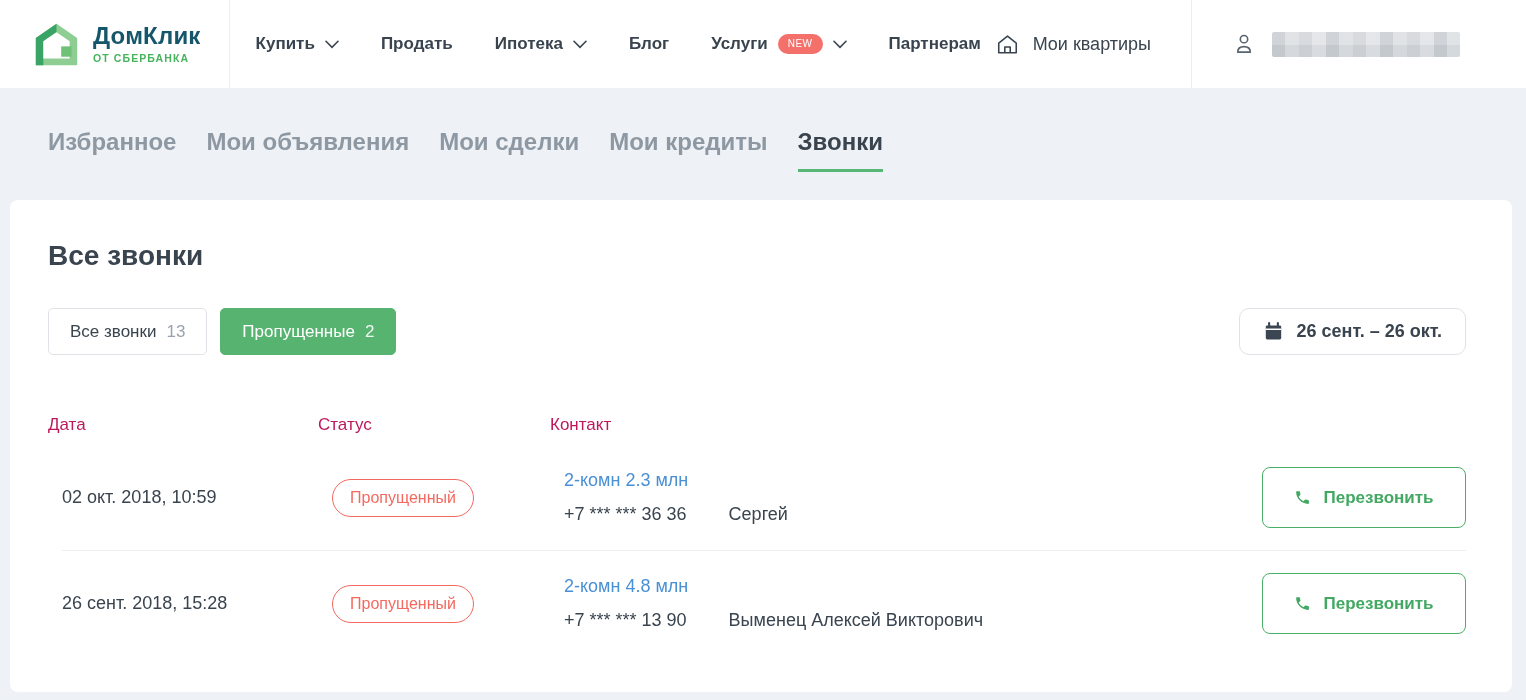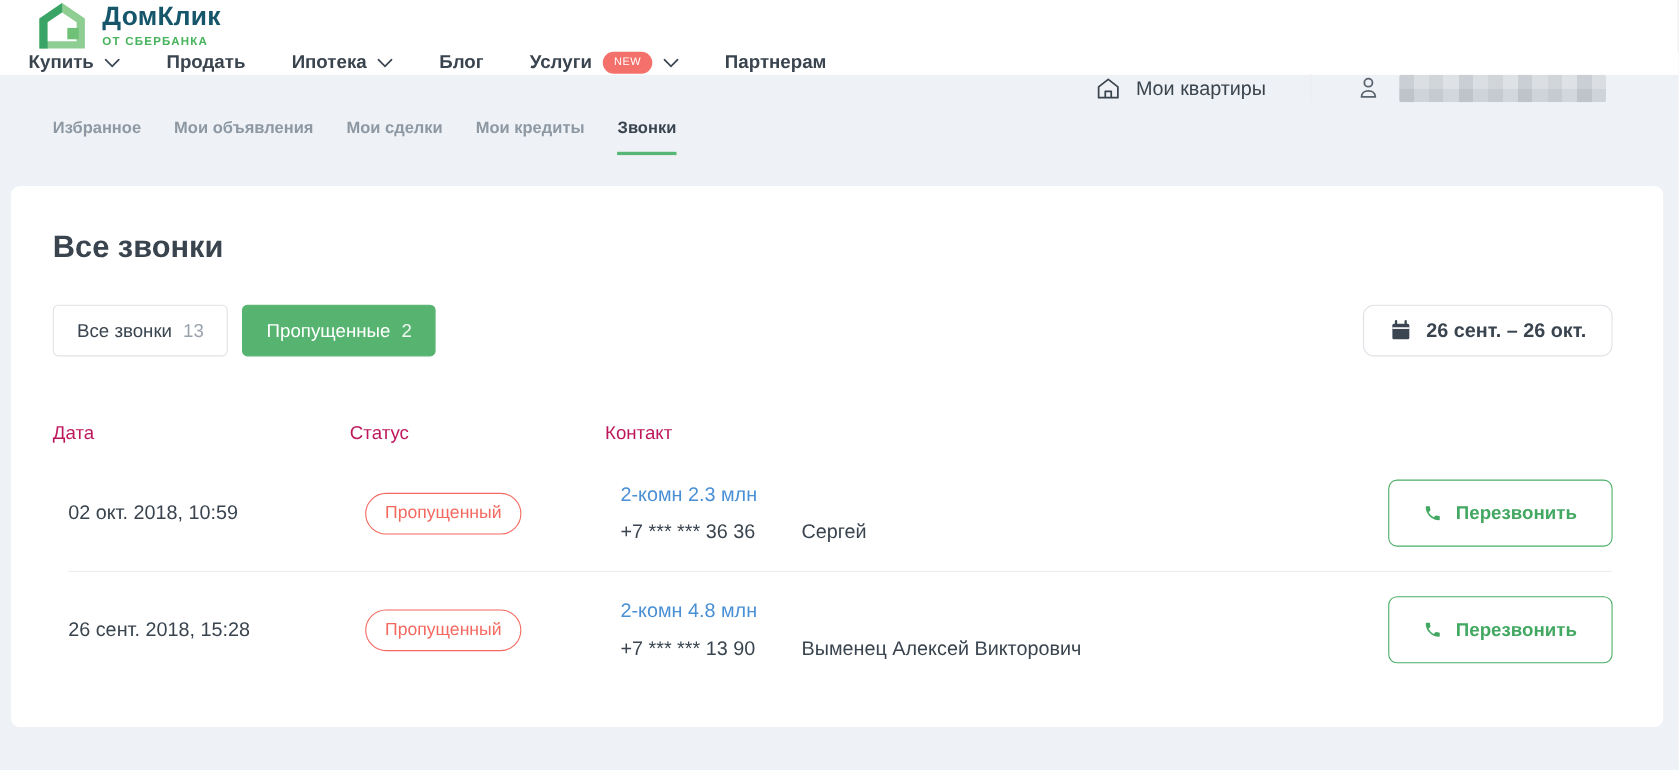--- a/index.html
+++ b/index.html
@@ -5,22 +5,22 @@
   * { margin:0; padding:0; box-sizing:border-box; }
   html,body { width:1526px; height:700px; overflow:hidden; }
   body {
     font-family:"Liberation Sans", sans-serif;
     background:#eef1f5;
     color:#39444f;
   }
 
   
   .header {
-    height:68px; background:#ffffff;
-    display:flex; align-items:stretch;flex-direction:column;
+    height:88px; background:#ffffff;
+    display:flex; align-items:stretch;
   }
   .logo-wrap {
     display:flex; align-items:center; gap:13px;
     padding:0 28px 0 33px;
     border-right:1px solid #ededf0;
     cursor:pointer;
   }
   .logo-title { font-size:24px; font-weight:800; color:#15566b; letter-spacing:.2px; line-height:1; }
   .logo-subtitle { font-size:10.5px; font-weight:700; color:#47b35c; letter-spacing:1.1px; margin-top:4px; }
 
@@ -46,21 +46,21 @@
   .redacted-name {
     width:188px; height:25px; border-radius:2px;
     background-image:
       repeating-linear-gradient(90deg, rgba(140,150,160,.30) 0 13px, rgba(195,201,207,.30) 13px 27px, rgba(165,172,180,.30) 27px 40px, rgba(208,213,218,.30) 40px 54px),
       repeating-linear-gradient(0deg, rgba(176,183,190,.45) 0 12px, rgba(214,218,222,.45) 12px 25px);
   }
 
   
   .tabs { display:flex; gap:30px; padding:40px 0 0 48px; }
   .tab {
-    font-size:15px; font-weight:700; color:#8d98a3;
+    font-size:24px; font-weight:700; color:#8d98a3;
     padding-bottom:13px; border-bottom:3px solid transparent; cursor:pointer; white-space:nowrap;
   }
   .tab.active { color:#39444f; border-bottom-color:#56b874; }
 
   
   .card {
     margin:28px 14px 0 10px;
     background:#fff; border-radius:8px;
     padding:40px 46px 36px 38px;
     min-height:486px;

